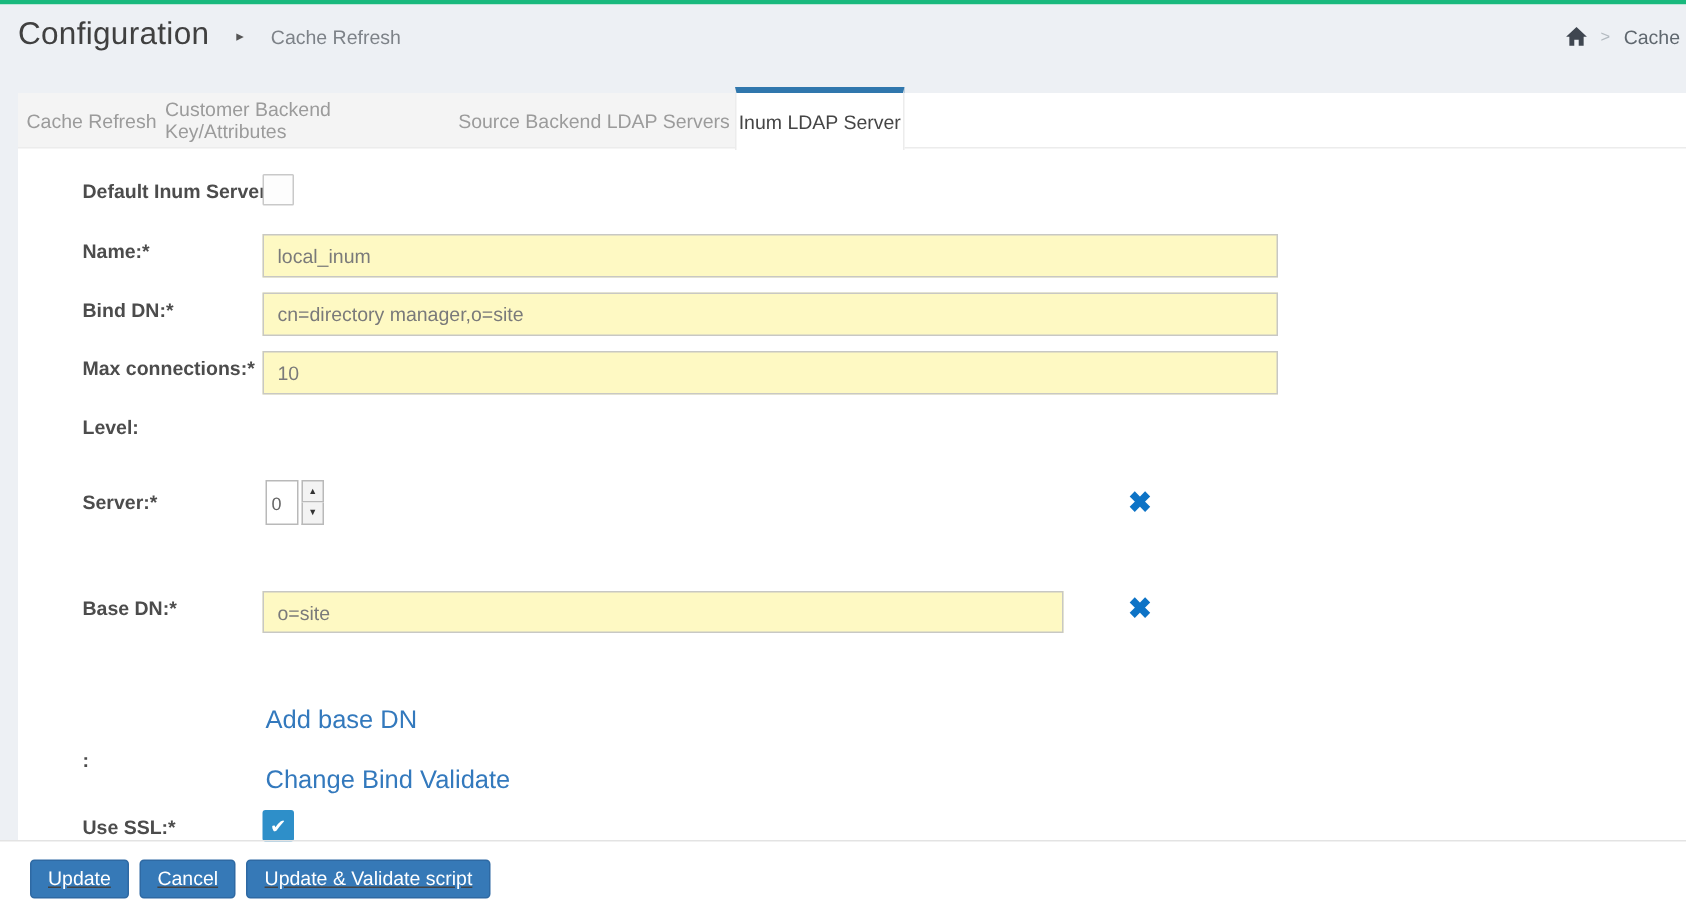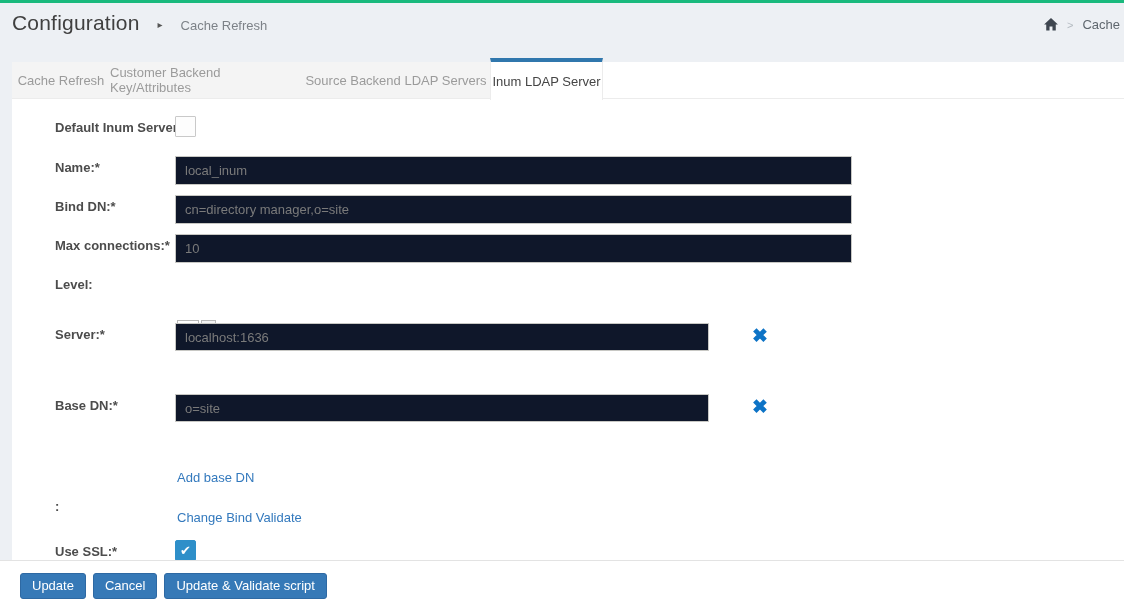--- a/index.html
+++ b/index.html
@@ -26,45 +26,45 @@
   .tabrow { position:relative; display:flex; height:37px; border-bottom:1px solid #ececec; }
   .tab { display:flex; align-items:center; justify-content:center; font-size:13px; color:#9b9b9b;
          background:#f4f4f4; cursor:default; }
   .tab.t0{width:98px;} .tab.t1{width:192px;} .tab.t2{width:188px;} .tab.t3{width:113px;}
   .tab.active { background:#fff; color:#454545; height:42px; margin-top:-4px; margin-bottom:-1px;
                 border-top:4px solid #3077ad; border-left:1px solid #ececec; border-right:1px solid #ececec; z-index:2; }
 
   .form { position:absolute; left:0; top:37px; right:0; bottom:0; }
   .flabel { position:absolute; left:43px; font-size:13px; font-weight:bold; color:#4c4c4c; white-space:nowrap; }
 
-  .txt { position:absolute; border:1px solid #c8c8c4; background:#0f172a; font-family:"Liberation Sans", sans-serif;
+  .txt { position:absolute; border:1px solid #c8c8c4; background:#fef9c3; font-family:"Liberation Sans", sans-serif;
          font-size:13px; color:#7a7a7a; padding:0 9px; outline:none; }
   .txt.wide { left:163px; width:677px; height:29px; }
   .txt.med  { left:163px; width:534px; height:28px; }
 
   .checkbox { position:absolute; width:21px; height:21px; background:#fdfdfd; border:1px solid #c9c9c9; border-radius:1px; }
   .checkbox.checked { background:#2e8fc9; border-color:#2e8fc9; border-radius:2px; }
   .checkbox.checked::after { content:"\2714"; position:absolute; left:0; top:0; width:100%; height:100%;
          display:flex; align-items:center; justify-content:center; color:#fff; font-size:13px; }
 
   .spinner { position:absolute; left:165px; top:221px; display:flex; }
   .spinner input { width:22px; height:30px; border:1px solid #b9b9b9; font-size:12px; color:#666;
          padding:2px 3px 0 3px; outline:none; font-family:"Liberation Sans", sans-serif; vertical-align:top; }
   .spincol { display:flex; flex-direction:column; margin-left:2px; }
   .spinbtn { width:15px; height:15px; border:1px solid #b9b9b9; background:#f3f3f3; font-size:6px; color:#333;
          display:flex; align-items:center; justify-content:center; cursor:pointer; }
   .spinbtn.down { margin-top:0px; border-top:none; }
 
   .remove-x { position:absolute; left:740px; width:20px; height:20px; color:#0d73c6; font-size:19px; font-weight:bold;
          line-height:18px; cursor:pointer; }
-  .link { position:absolute; color:#3379bd; font-size:13px; text-decoration:none; cursor:pointer; white-space:nowrap; }
+  .link { position:absolute; color:#3379bd; font-size:17px; text-decoration:none; cursor:pointer; white-space:nowrap; }
 
   .divider { position:absolute; left:0; top:560px; width:1124px; height:1px; background:#e3e3e3; }
 
-  .btnbar { position:absolute; left:20px; top:573px; display:flex; gap:7px; }
+  .btnbar { position:absolute; left:20px; top:573px; display:flex; gap:7px;text-decoration:underline; }
   .btn { background:#3679b7; border:1px solid #2e69a3; color:#fff; font-size:13px; padding:4px 11px 5px 11px;
          border-radius:3px; cursor:pointer; font-family:"Liberation Sans", sans-serif; white-space:nowrap; }
 </style>
 </head>
 <body>
 
 <div class="green-bar"></div>
 <div class="header-band"></div>
 
 <div class="page-title">
@@ -111,21 +111,20 @@
     <div class="flabel" style="top:178px;">Level:</div>
     <div class="spinner">
       <input type="text" value="0" style="">
       <div class="spincol">
         <div class="spinbtn">▲</div>
         <div class="spinbtn down">▼</div>
       </div>
     </div>
 
     <div class="flabel" style="top:228px;">Server:*</div>
-    <input class="txt med" style="top: 224px;" type="text" value="localhost:1636">
     <div class="remove-x" style="top:228px;">✖</div>
     <a class="link" style="left:165px; top:300px;">Add server</a>
 
     <div class="flabel" style="top:299px;">Base DN:*</div>
     <input class="txt med" style="top: 295px;" type="text" value="o=site">
     <div class="remove-x" style="top:299px;">✖</div>
     <a class="link" style="left:165px; top:371px;">Add base DN</a>
 
     <div class="flabel" style="top:400px;">:</div>
     <a class="link" style="left:165px; top:411px;">Change Bind Validate</a>

